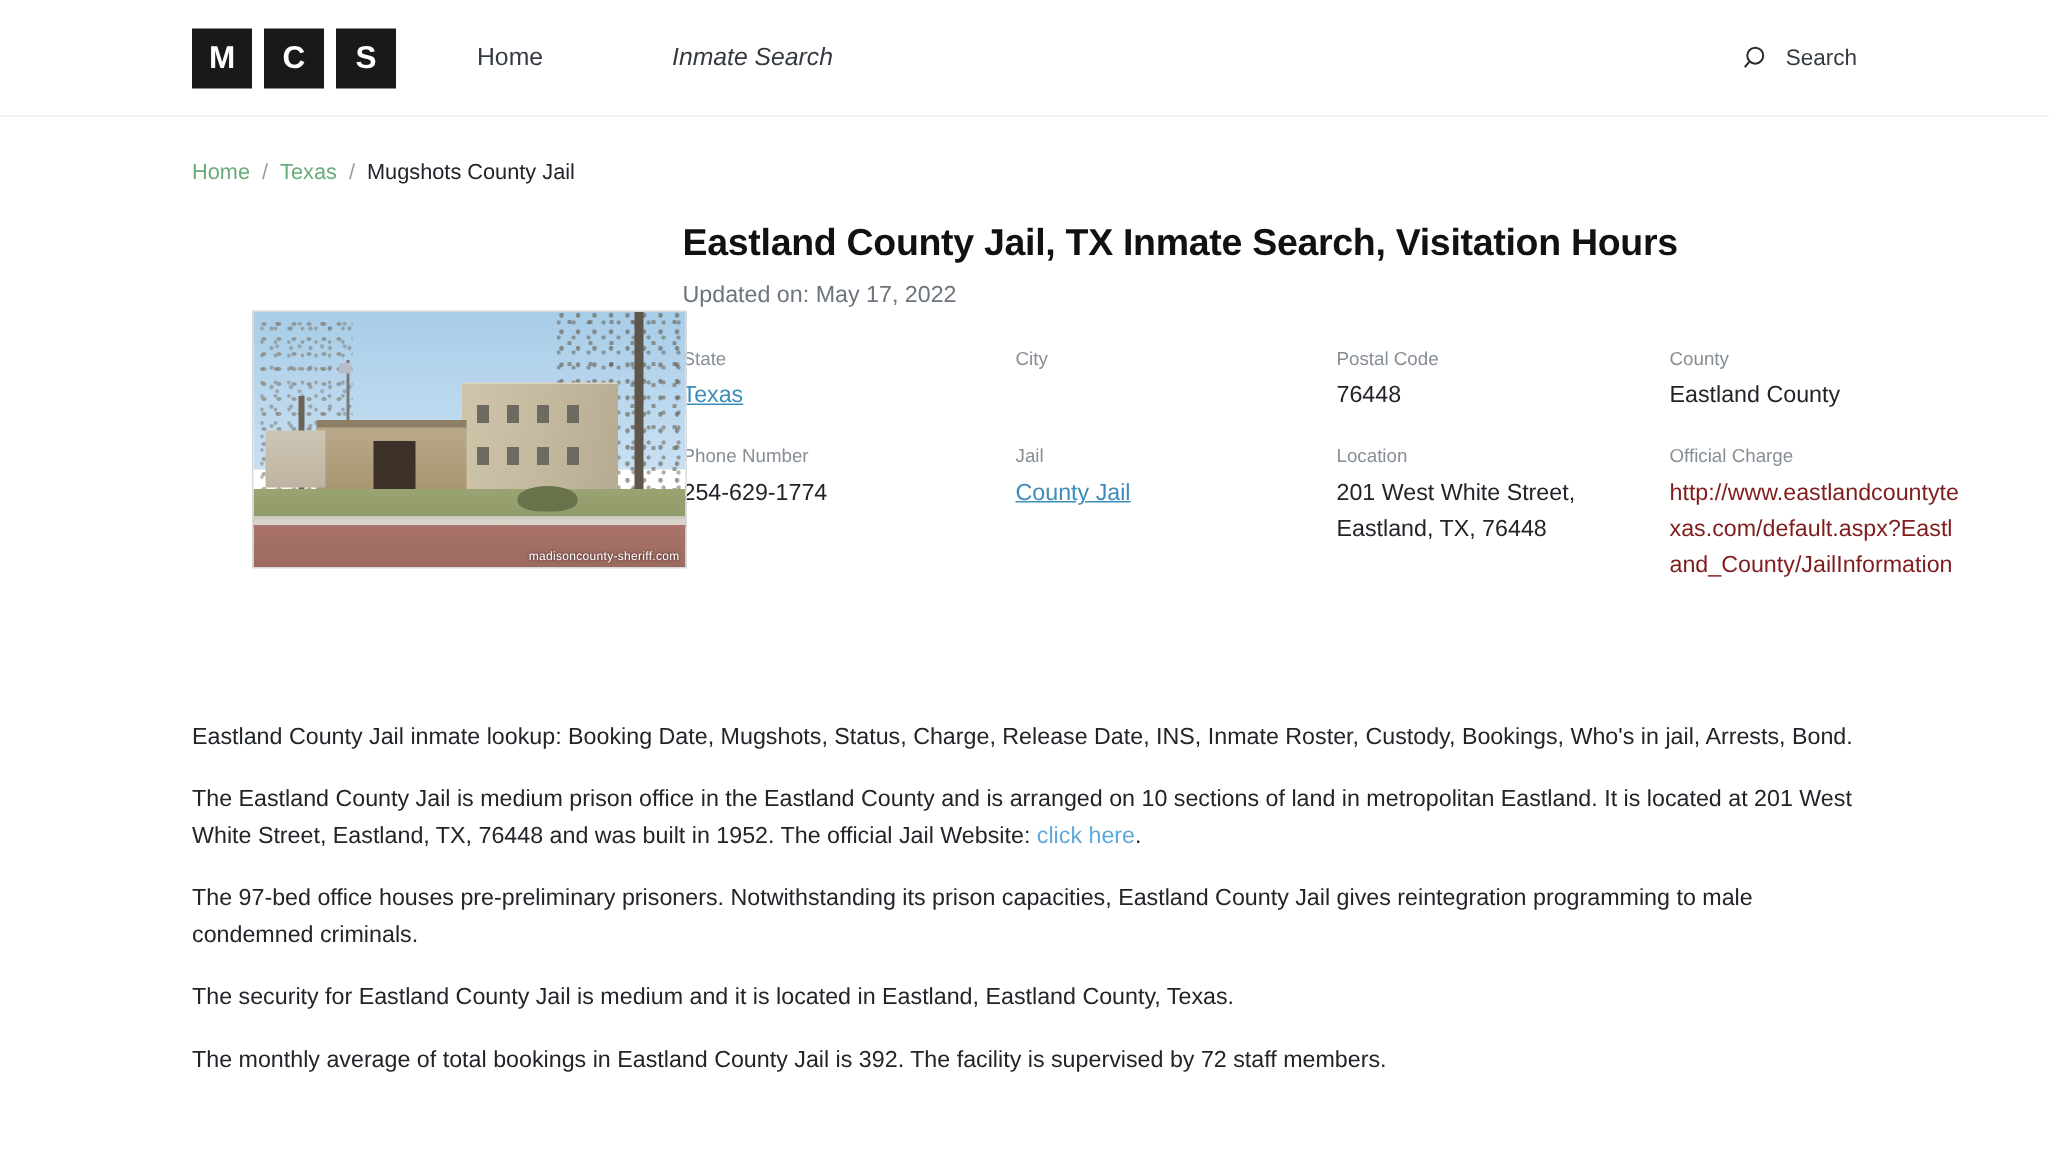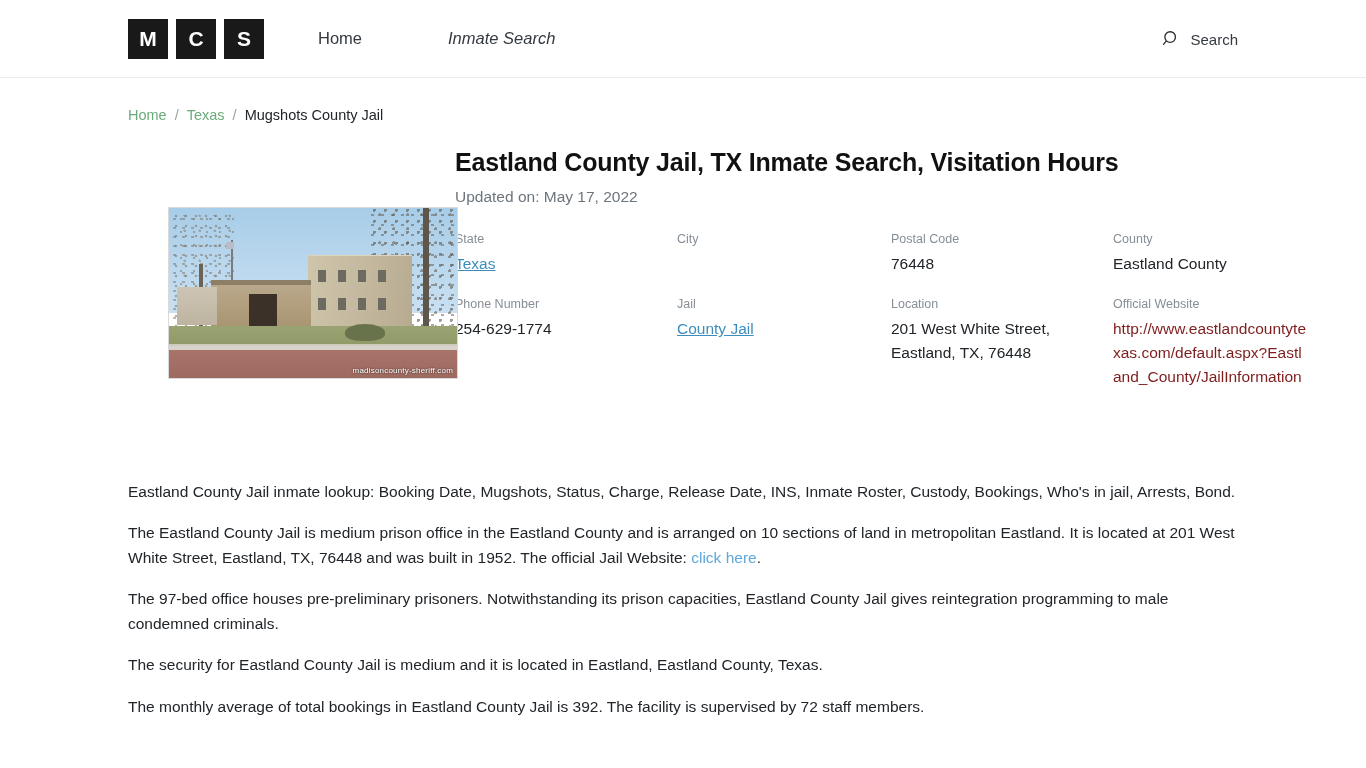--- a/index.html
+++ b/index.html
@@ -369,21 +369,21 @@
           <div class="info-label">Jail</div>
           <a class="info-value link" href="#">County Jail</a>
         </div>
 
         <div class="info-cell">
           <div class="info-label">Location</div>
           <div class="info-value">201 West White Street, Eastland, TX, 76448</div>
         </div>
 
         <div class="info-cell">
-          <div class="info-label">Official Website</div>
+          <div class="info-label">Official Charge</div>
           <a class="info-value url" href="#">http://www.eastlandcountytexas.com/default.aspx?Eastland_County/JailInformation</a>
         </div>
 
       </div>
     </div>
   </section>
 
   <article class="article">
     <p>Eastland County Jail inmate lookup: Booking Date, Mugshots, Status, Charge, Release Date, INS, Inmate Roster, Custody, Bookings, Who's in jail, Arrests, Bond.</p>
     <p><span>The Eastland County Jail is medium prison office in the Eastland County and is arranged on 10 sections of land in metropolitan Eastland. It is located at 201 West White Street, Eastland, TX, 76448 and was built in 1952. The official Jail Website: </span><a class="inline-link" href="#">click here</a><span>.</span></p>

